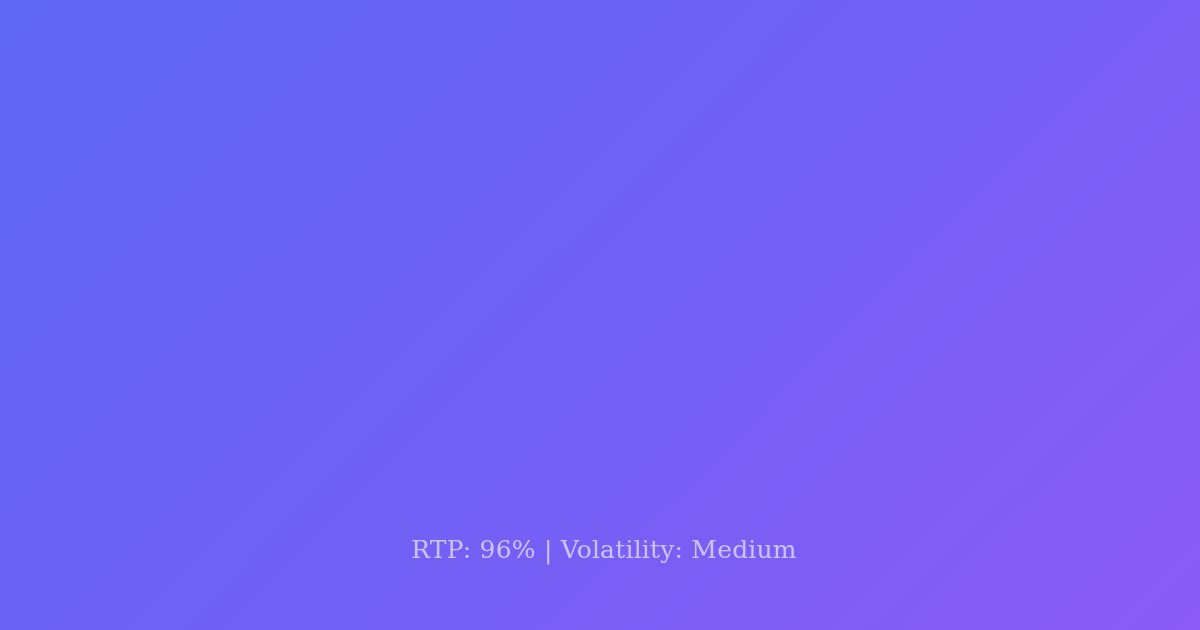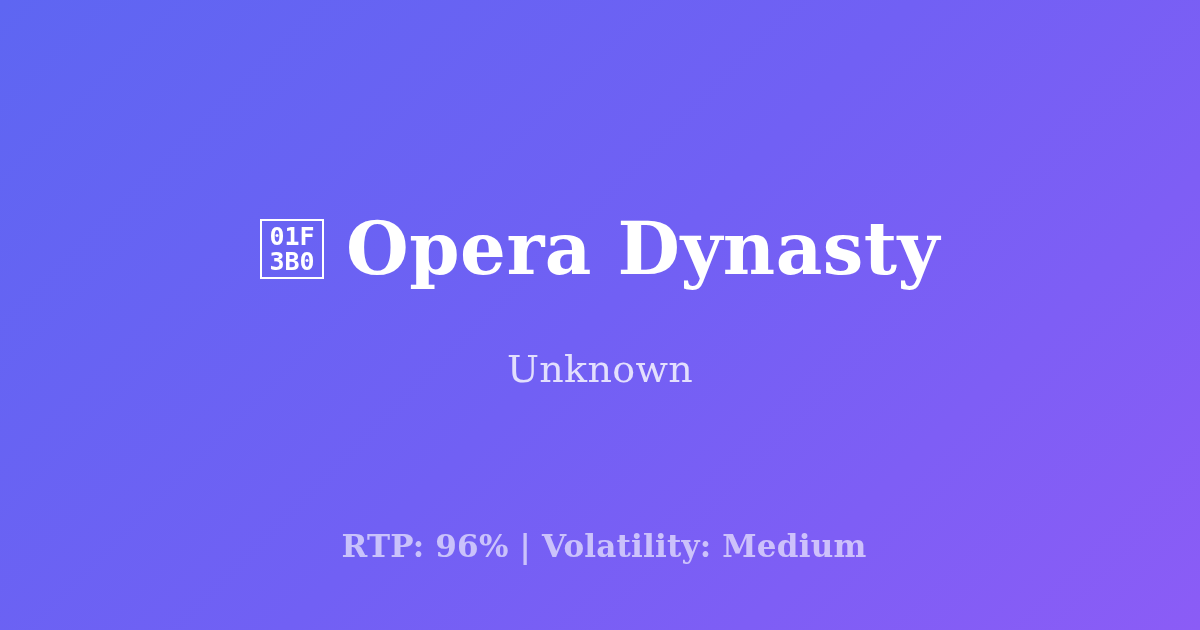--- a/index.html
+++ b/index.html
@@ -90,44 +90,28 @@
   }
 
   
   .footer-meta {
     position: absolute;
     left: 8px;
     right: 0;
     bottom: 66px;
     text-align: center;
     font-family: "DejaVu Serif", "Liberation Serif", serif;
-    font-size: 31px;
-    font-weight: 700;
+    font-size: 25px;
+    font-weight: 400;
     color: rgba(255, 255, 255, 0.62);
     letter-spacing: 0.2px;
     white-space: nowrap;
   }
 </style>
 </head>
 <body>
 
 <div id="og-card">
 
-  <div class="hero">
-
-    <div class="title-row">
-
-      <span class="tofu">
-        <span class="tofu-line">01F</span>
-        <span class="tofu-line">3B0</span>
-      </span>
-
-      <span class="title-text">Opera Dynasty</span>
-
-    </div>
-
-    <div class="subtitle">Unknown</div>
-
-  </div>
 
   <div class="footer-meta">RTP: 96% | Volatility: Medium</div>
 
 </div>
 
 </body></html>

